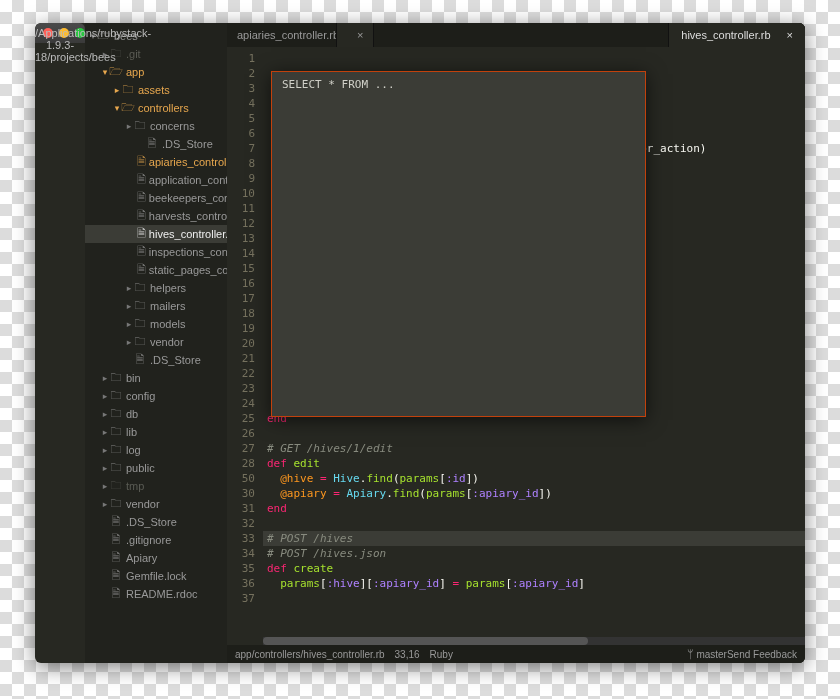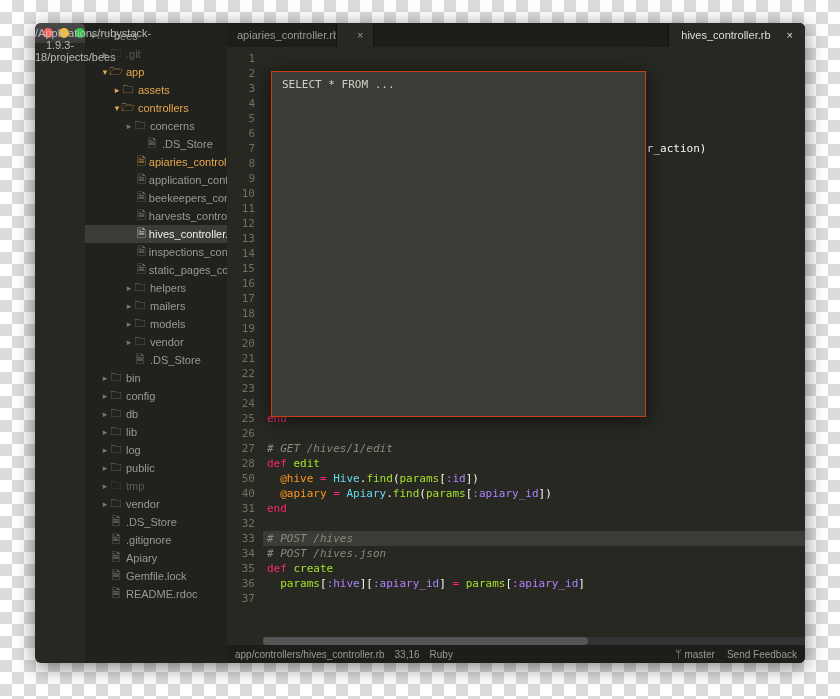--- a/index.html
+++ b/index.html
@@ -75,21 +75,21 @@
     z-index:5;
   }
   .overlay input{
     width:100%; background:transparent; border:none; outline:none;
     color:#d0d0c8; font-family:Menlo,Consolas,monospace; font-size:11px;
     padding:6px 10px;
   }
   
   .status{ height:18px; background:#1d1e19; color:#999; font-size:10px;
            display:flex; align-items:center; padding:0 8px; gap:10px;}
-  .status .right{ margin-left:auto; display:flex; gap:12px; align-items:center;}
+  .status .right{ margin-left:auto; display:flex; align-items:center;}
   .branch-ico{font-size:11px;}
   
   .hscroll{ position:absolute; bottom:0; left:36px; right:0; height:8px;
             background:#333; }
   .hscroll .thumb{ position:absolute; left:0; width:60%; top:0; bottom:0;
                    background:#555; border-radius:4px;}
 </style>
 </head>
 <body>
 
@@ -304,21 +304,21 @@
             <div>20</div>
             <div>21</div>
             <div>22</div>
             <div>23</div>
             <div>24</div>
             <div>25</div>
             <div>26</div>
             <div>27</div>
             <div>28</div>
             <div>50</div>
-            <div>40</div>
+            <div>30</div>
             <div>31</div>
             <div>32</div>
             <div>33</div>
             <div>34</div>
             <div>35</div>
             <div>36</div>
             <div>37</div>
           </div>
         <div class="code" id="code"><div class="ln"></div><div class="ln"></div><div class="ln"></div><div class="ln"></div><div class="ln"></div><div class="ln"></div><div class="ln" style="padding-left: 360px;">_for_action)</div><div class="ln"></div><div class="ln"></div><div class="ln"></div><div class="ln"></div><div class="ln"></div><div class="ln"></div><div class="ln"></div><div class="ln"></div><div class="ln"></div><div class="ln"></div><div class="ln"></div><div class="ln"></div><div class="ln"></div><div class="ln"></div><div class="ln"></div><div class="ln"><span>  </span><span class="c-var">@hive</span><span class="c-op"> = </span><span class="c-const">Hive</span><span>.</span><span class="c-fn">new</span></div><div class="ln"><span>  </span><span class="c-var">@apiary</span><span class="c-op"> = </span><span class="c-const">Apiary</span><span>.</span><span class="c-fn">find</span><span>(</span><span class="c-fn">params</span><span>[</span><span class="c-sym">:apiary_id</span><span>])</span></div><div class="ln"><span class="c-kw">end</span></div><div class="ln"></div><div class="ln"><span class="c-comment"># GET /hives/1/edit</span></div><div class="ln"><span class="c-kw">def </span><span class="c-fn">edit</span></div><div class="ln"><span>  </span><span class="c-var">@hive</span><span class="c-op"> = </span><span class="c-const">Hive</span><span>.</span><span class="c-fn">find</span><span>(</span><span class="c-fn">params</span><span>[</span><span class="c-sym">:id</span><span>])</span></div><div class="ln"><span>  </span><span class="c-var">@apiary</span><span class="c-op"> = </span><span class="c-const">Apiary</span><span>.</span><span class="c-fn">find</span><span>(</span><span class="c-fn">params</span><span>[</span><span class="c-sym">:apiary_id</span><span>])</span></div><div class="ln"><span class="c-kw">end</span></div><div class="ln"></div><div class="hl-row" style="top: 484px;"></div><div class="ln"><span class="c-comment"># POST /hives</span></div><div class="ln"><span class="c-comment"># POST /hives.json</span></div><div class="ln"><span class="c-kw">def </span><span class="c-fn">create</span></div><div class="ln"><span>  </span><span class="c-fn">params</span><span>[</span><span class="c-sym">:hive</span><span>][</span><span class="c-sym">:apiary_id</span><span>] </span><span class="c-op">= </span><span class="c-fn">params</span><span>[</span><span class="c-sym">:apiary_id</span><span>]</span></div><div class="ln"></div></div>
         <div class="overlay">

